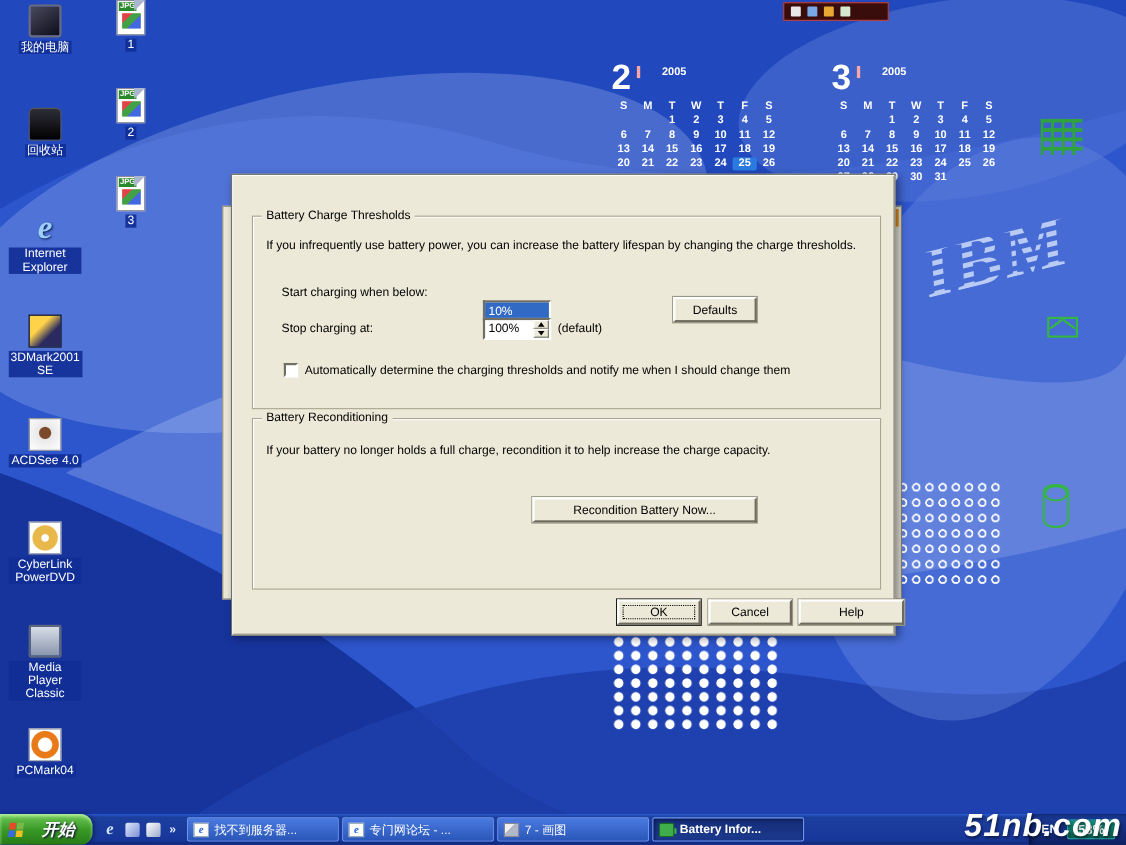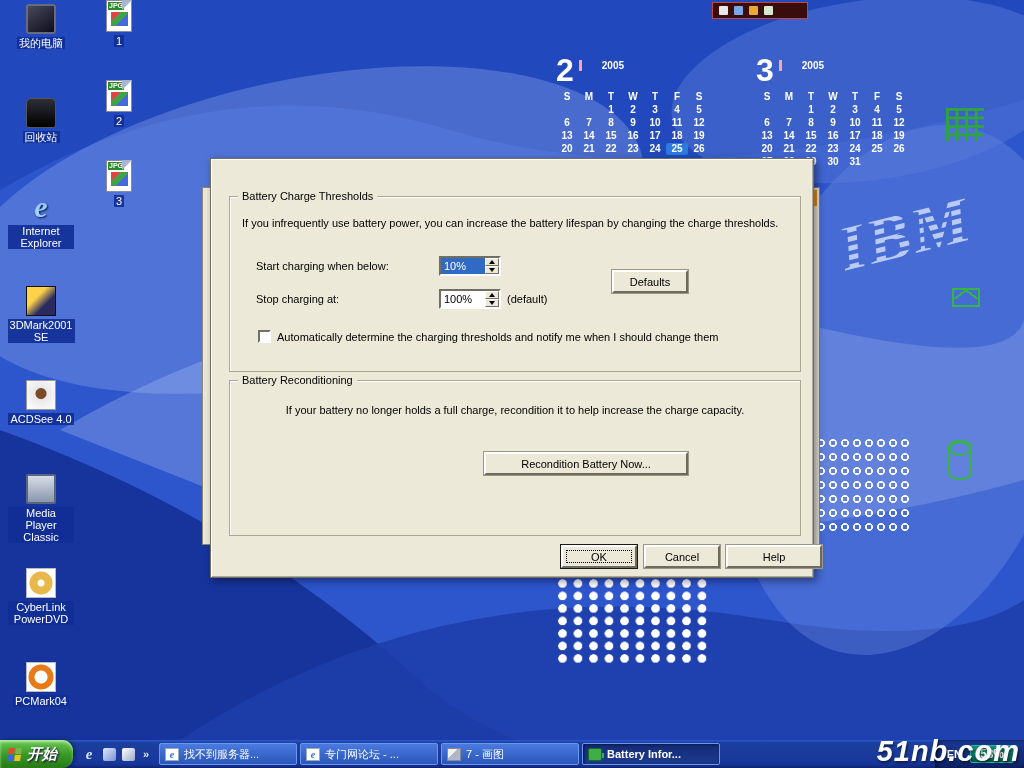--- a/index.html
+++ b/index.html
@@ -67,27 +67,27 @@
   #dialog{position:absolute;left:210px;top:158px;width:604px;height:420px;background:#ece9d8;border:1px solid #716f64;box-shadow:inset 1px 1px 0 #fff,inset -1px -1px 0 #aca899,3px 3px 8px rgba(0,0,20,.45);z-index:20;font-size:11px;color:#000;}
   #dlg-title{position:absolute;left:3px;right:3px;top:3px;height:22px;background:linear-gradient(90deg,#0a3bb4 0%,#2a6cd8 55%,#5d97e8 100%);display:flex;align-items:center;padding:0 3px 0 6px;}
   #dlg-title .t{color:#fff;font-family:"DejaVu Sans Mono",monospace;font-weight:bold;font-size:13px;letter-spacing:1px;flex:1;}
   #dlg-close{width:20px;height:18px;background:linear-gradient(160deg,#f0a090 0%,#d94a2a 45%,#b02810 100%);border:1px solid #fff;border-radius:3px;color:#fff;font-size:11px;font-weight:bold;display:flex;align-items:center;justify-content:center;cursor:pointer;}
   .grp{position:absolute;border:1px solid #a9a692;box-shadow:inset 1px 1px 0 #fff;}
   #grp1{left:18px;top:37px;width:572px;height:176px;padding-left:24px;}
   #grp2{left:18px;top:221px;width:572px;height:156px;}
   .grp-legend{position:absolute;top:-7px;left:8px;background:#ece9d8;padding:0 4px;font-size:11px;}
   .desc{position:absolute;left:12px;right:12px;}
   #grp1 .desc{top:20px;}
-  #grp2 .desc{top:23px;text-align:center;}
+  #grp2 .desc{top:23px;}
   .lbl{position:absolute;}
   #lbl-start{left:26px;top:63px;}
   #lbl-stop{left:26px;top:96px;}
   #stop-note{left:277px;top:96px;}
   .spin{position:absolute;width:62px;height:20px;display:flex;border:2px solid;border-color:#716f64 #fff #fff #716f64;background:#fff;}
-  #spin-start{left:209px;top:59px;}
+  #spin-start{left:209px;top:76px;flex-direction:column;}
   #spin-stop{left:209px;top:92px;}
   .spin-val{flex:1;font-size:11px;line-height:16px;padding-left:3px;}
   .spin-val.sel{background:#316ac5;color:#fff;}
   .spin-btns{width:14px;display:flex;flex-direction:column;}
   .spin-btn{flex:1;background:#ece9d8;border:1px solid;border-color:#fff #716f64 #716f64 #fff;display:flex;align-items:center;justify-content:center;cursor:pointer;}
   .tri-up{width:0;height:0;border-left:3px solid transparent;border-right:3px solid transparent;border-bottom:4px solid #000;}
   .tri-down{width:0;height:0;border-left:3px solid transparent;border-right:3px solid transparent;border-top:4px solid #000;}
   .btn{position:absolute;height:23px;background:#ece9d8;border:2px solid;border-color:#fff #6d6a5e #6d6a5e #fff;box-shadow:0 0 0 1px #9a9786;font-size:11px;display:flex;align-items:center;justify-content:center;cursor:pointer;font-family:"Liberation Sans",sans-serif;}
   #btn-defaults{left:382px;top:73px;width:76px;}
   #btn-recondition{left:254px;top:71px;width:204px;}
@@ -95,21 +95,21 @@
   #btn-ok::after{content:"";position:absolute;inset:3px;border:1px dotted #000;}
   #btn-cancel{left:433px;top:386px;width:76px;}
   #btn-help{left:515px;top:386px;width:96px;}
   .chk-row{position:absolute;display:flex;align-items:center;gap:6px;cursor:pointer;}
   #chk-row1{left:28px;top:133px;}
   #chk-row2{left:28px;top:111px;}
   .chk{width:13px;height:13px;background:#fff;border:2px solid;border-color:#716f64 #fff #fff #716f64;flex:0 0 auto;}
 
   
   #taskbar{position:absolute;left:0;bottom:0;width:1024px;height:28px;background:linear-gradient(180deg,#2a5ace 0%,#1c3f9e 10%,#18369a 85%,#0f2470 100%);display:flex;align-items:center;z-index:30;}
-  #start-btn{height:28px;background:linear-gradient(180deg,#70ca58 0%,#3a9a28 50%,#267a14 100%);border-radius:0 11px 11px 0;display:flex;align-items:center;gap:6px;padding:0 16px 0 8px;box-shadow:inset 0 2px 3px rgba(210,255,190,.7),2px 0 4px rgba(0,0,30,.4);cursor:pointer;}
+  #start-btn{height:28px;background:linear-gradient(180deg,#70ca58 0%,#3a9a28 50%,#267a14 100%);border-radius:0 11px 11px 0;display:flex;align-items:center;gap:17px;padding:0 16px 0 8px;box-shadow:inset 0 2px 3px rgba(210,255,190,.7),2px 0 4px rgba(0,0,30,.4);cursor:pointer;}
   .win-flag{display:grid;grid-template-columns:6px 6px;grid-template-rows:6px 6px;gap:1px;transform:skewX(-8deg);}
   .win-flag i{display:block;}
   .win-flag .f1{background:#e34a2a;}.win-flag .f2{background:#7ab648;}.win-flag .f3{background:#3a6ae0;}.win-flag .f4{background:#f0c020;}
   .start-label{color:#fff;font-weight:bold;font-style:italic;font-size:15px;text-shadow:1px 1px 2px #103;}
   #quick-launch{display:flex;align-items:center;gap:6px;padding:0 8px;}
   .ql{width:16px;height:16px;display:flex;align-items:center;justify-content:center;cursor:pointer;}
   .ql-internet-explorer{color:#cfe8ff;font-family:"Liberation Serif",serif;font-style:italic;font-weight:bold;font-size:15px;}
   .ql-media-player{background:linear-gradient(135deg,#e0e8ff,#7a90d0);border-radius:2px;width:13px;height:13px;}
   .ql-show-desktop{background:linear-gradient(135deg,#fff,#9aaacb);border-radius:2px;width:13px;height:13px;}
   .ql-overflow{color:#dfe8ff;font-size:11px;font-weight:bold;width:10px;}
@@ -266,26 +266,26 @@
       </div>
       <div class="desk-icon">
         <div class="icon-img ic-3dmark2001"></div>
         <div class="icon-label">3DMark2001 SE</div>
       </div>
       <div class="desk-icon">
         <div class="icon-img ic-acdsee"></div>
         <div class="icon-label">ACDSee 4.0</div>
       </div>
       <div class="desk-icon">
+        <div class="icon-img ic-powerdvd"></div>
+        <div class="icon-label">CyberLink PowerDVD</div>
+      </div>
+      <div class="desk-icon">
         <div class="icon-img ic-media-player-classic"></div>
         <div class="icon-label">Media Player Classic</div>
-      </div>
-      <div class="desk-icon">
-        <div class="icon-img ic-powerdvd"></div>
-        <div class="icon-label">CyberLink PowerDVD</div>
       </div>
       <div class="desk-icon">
         <div class="icon-img ic-pcmark04"></div>
         <div class="icon-label">PCMark04</div>
       </div>
       <div class="desk-icon">
         <div class="icon-img ic-thinkvantage"></div>
         <div class="icon-label">ThinkVantage Technologies</div>
       </div>
     </div>

